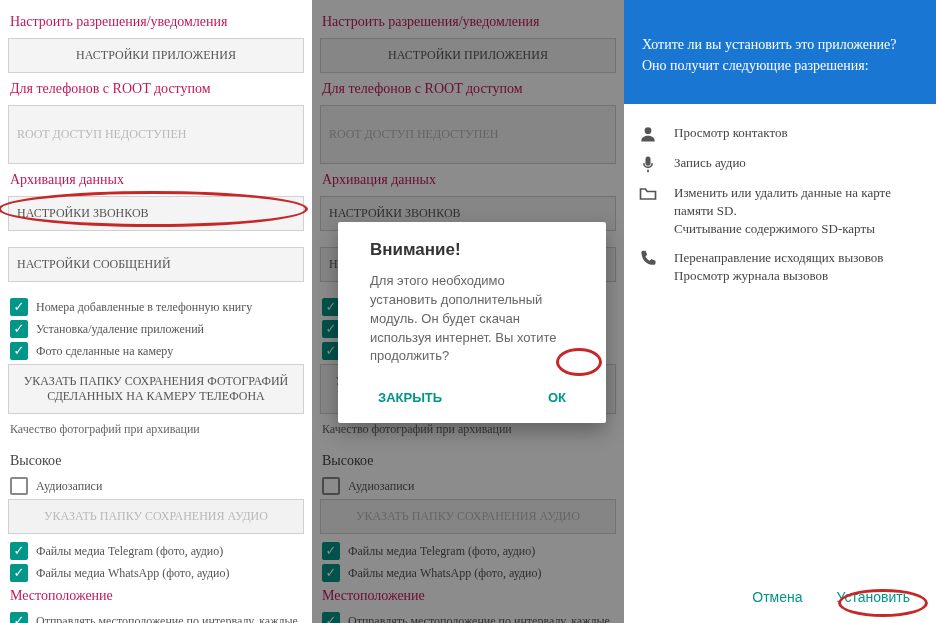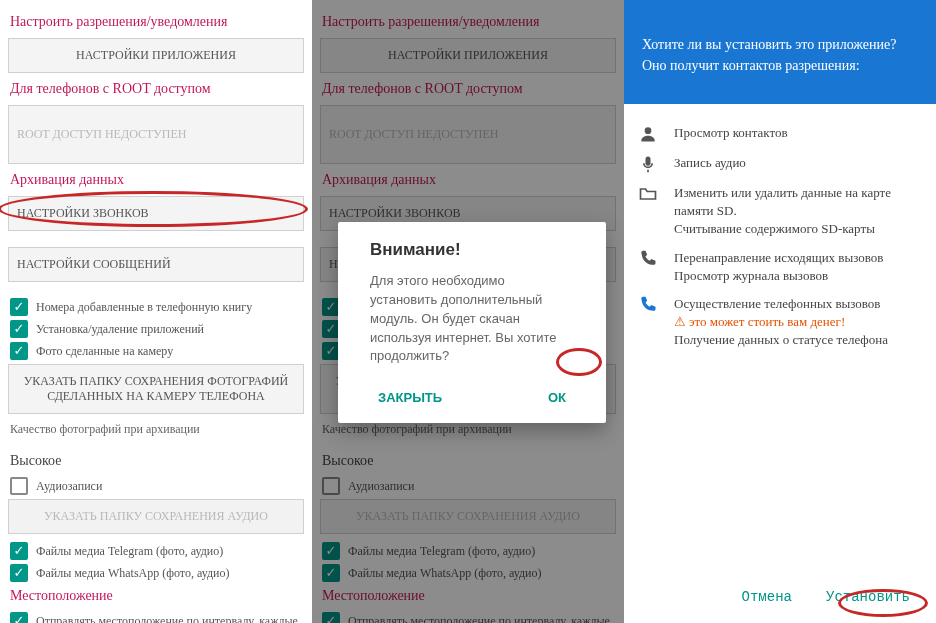--- a/index.html
+++ b/index.html
@@ -62,21 +62,21 @@
   .dialog .actions { display:flex; justify-content:space-between; }
   .dialog .dbtn { color:#009688; font-size:13px; font-weight:bold; padding:6px 8px; cursor:pointer; }
 
   
   .p3-header { background:#1976d2; color:#fff; padding:34px 18px 28px; font-size:14px; line-height:1.5; font-family:"Comic Sans MS", cursive; }
   .perm-list { padding:10px 14px; }
   .perm { display:flex; gap:14px; margin:10px 0; font-size:13px; color:#444; font-family:"Comic Sans MS", cursive; align-items:flex-start; }
   .perm .ico { width:22px; flex:0 0 22px; color:#555; }
   .perm .txt { flex:1; line-height:1.4; }
   .perm .warn { color:#e65100; }
-  .p3-footer { position:absolute; bottom:12px; right:18px; display:flex; gap:18px; font-family:Liberation Mono, monospace; }
+  .p3-footer { position:absolute; bottom:12px; right:18px; display:flex; gap:18px; font-family:Liberation Sans, sans-serif; }
   .p3-footer .fbtn { color:#009688; font-size:14px; cursor:pointer; padding:6px 8px; }
 
   svg { display:block; }
 </style>
 </head>
 <body>
 
 <div class="panel p1">
   <div class="section-title">Настроить разрешения/уведомления</div>
   <button class="btn">НАСТРОЙКИ ПРИЛОЖЕНИЯ</button>
@@ -172,21 +172,21 @@
     <div class="actions">
       <span class="dbtn">ЗАКРЫТЬ</span>
       <span class="dbtn">ОК</span>
     </div>
   </div>
   <div class="circle-mark" style="right:22px; top:348px; width:46px; height:28px; z-index:6;"></div>
 </div>
 
 <div class="panel p3">
   <div class="p3-header">
-    <span>Хотите ли вы установить это приложение? Оно получит контактов разрешения:</span>
+    <span>Хотите ли вы установить это приложение? Оно получит следующие разрешения:</span>
   </div>
   <div class="perm-list">
     <div class="perm">
       <span class="ico">
           <svg width="20" height="20" viewBox="0 0 24 24" fill="currentColor">
             <circle cx="12" cy="8" r="4"></circle>
             <path d="M4 20c0-4 4-6 8-6s8 2 8 6v1H4z"></path>
           </svg>
         </span>
       <span class="txt">Просмотр контактов</span>
@@ -209,31 +209,19 @@
       <span class="txt"><span>Изменить или удалить данные на карте памяти SD.</span><br><span>Считывание содержимого SD-карты</span></span>
     </div>
     <div class="perm">
       <span class="ico">
           <svg width="20" height="20" viewBox="0 0 24 24" fill="currentColor">
             <path d="M6 2h3l2 5-2 2c1 2 3 4 5 5l2-2 5 2v3c0 1-1 2-2 2C10 19 5 14 4 4c0-1 1-2 2-2z"></path>
           </svg>
         </span>
       <span class="txt"><span>Перенаправление исходящих вызовов</span><br><span>Просмотр журнала вызовов</span></span>
     </div>
-    <div class="perm">
-      <span class="ico" style="color:#1976d2">
-          <svg width="20" height="20" viewBox="0 0 24 24" fill="currentColor">
-            <path d="M6 2h3l2 5-2 2c1 2 3 4 5 5l2-2 5 2v3c0 1-1 2-2 2C10 19 5 14 4 4c0-1 1-2 2-2z"></path>
-          </svg>
-        </span>
-      <span class="txt">
-        <span>Осуществление телефонных вызовов</span><br>
-        <span class="warn"><span>⚠ </span><span>это может стоить вам денег!</span></span><br>
-        <span>Получение данных о статусе телефона</span>
-      </span>
-    </div>
   </div>
   <div class="p3-footer">
     <span class="fbtn">Отмена</span>
     <span class="fbtn">Установить</span>
   </div>
   <div class="circle-mark" style="right:8px; bottom:6px; width:90px; height:28px;"></div>
 </div>
 
 </body></html>

